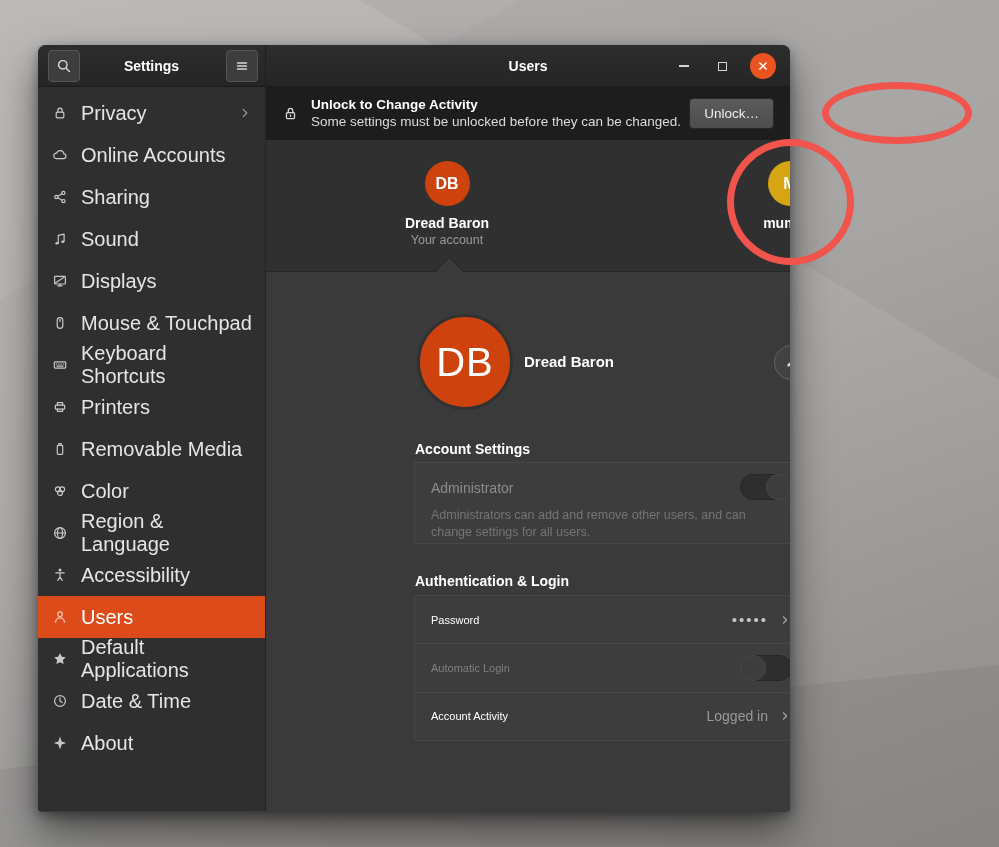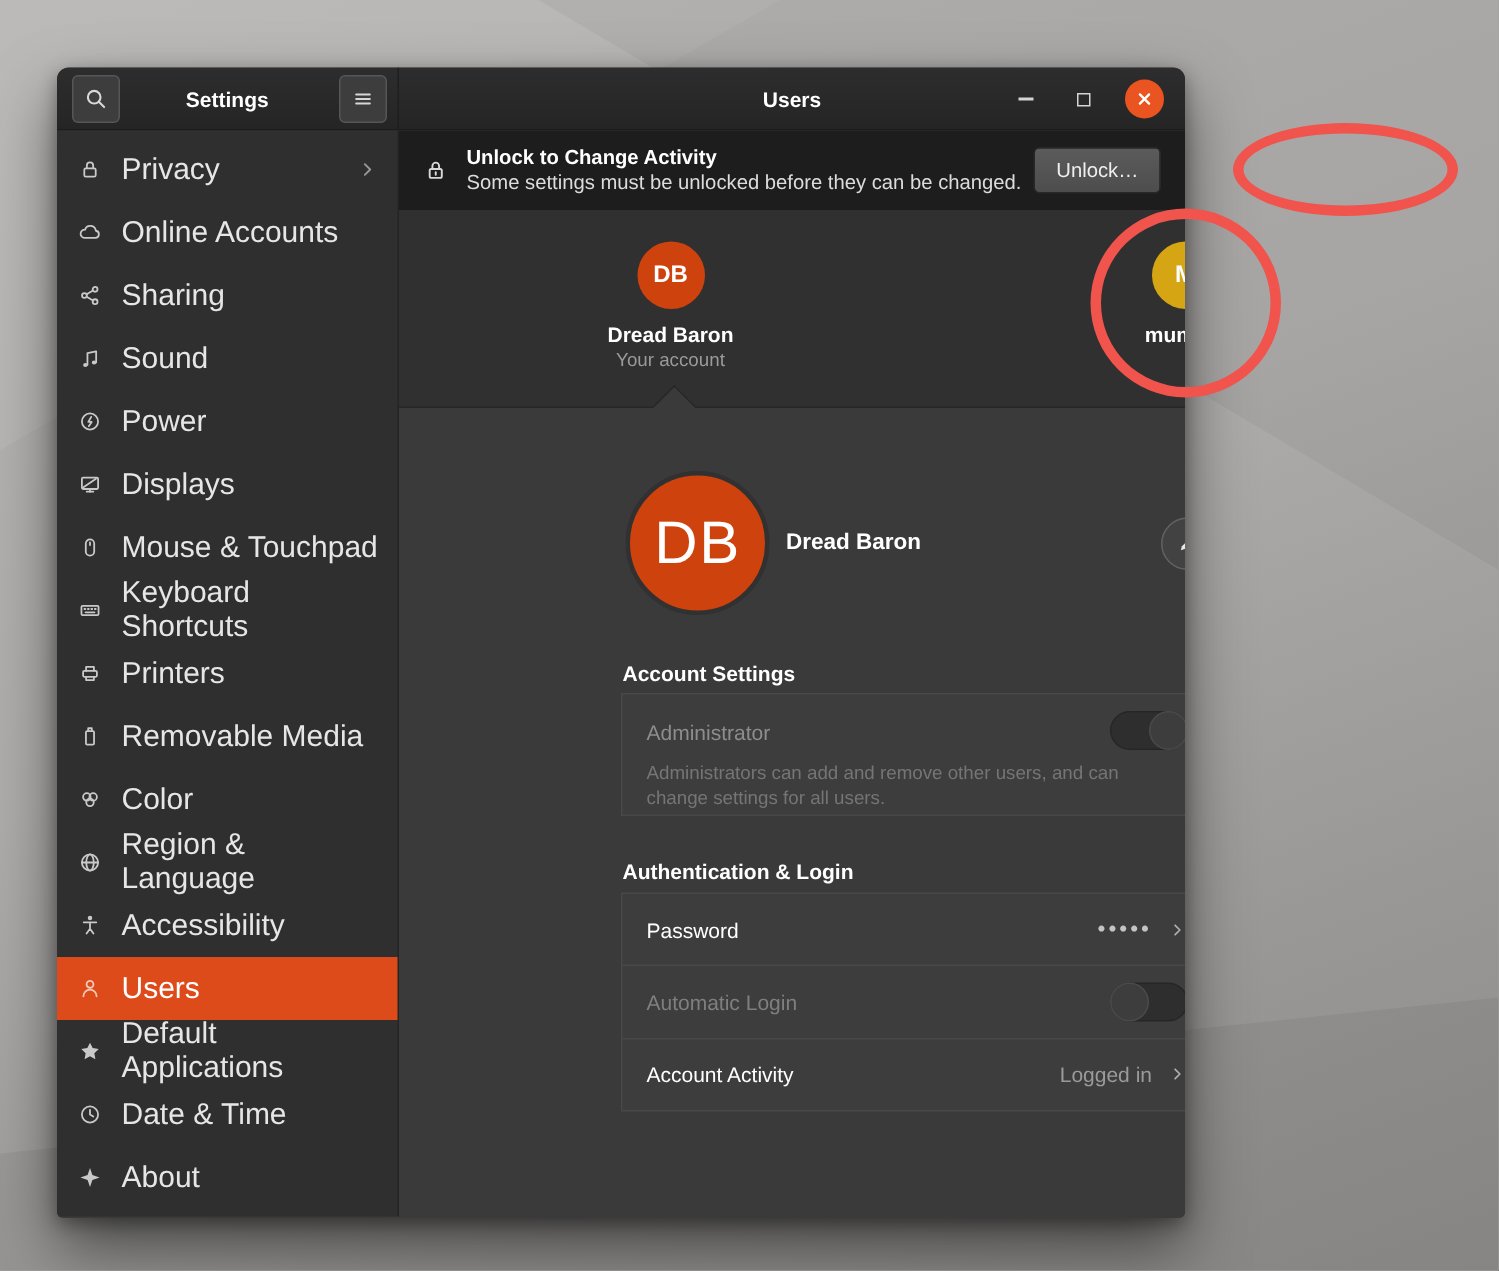--- a/index.html
+++ b/index.html
@@ -79,21 +79,21 @@
   .sect-head{position:absolute;color:#fff;font-size:14px;font-weight:bold;}
   .sh1{left:149px;top:354px;}
   .sh2{left:149px;top:486px;}
   .box{position:absolute;left:148px;width:395px;background:#3d3d3d;border:1px solid #484848;}
   .box.admin{top:375px;height:82px;padding:13px 16px;}
   .box.auth{top:508px;height:146px;display:flex;flex-direction:column;}
   .dim-label{color:#8d8d8d;font-size:14px;}
   .dim-desc{color:#757575;font-size:12.5px;line-height:1.35;margin-top:7px;max-width:330px;}
   .row{flex:1;display:flex;align-items:center;padding:0 16px;border-bottom:1px solid #484848;}
   .row:last-child{border-bottom:none;}
-  .row-label{font-size:14px;color:#fff;}
+  .row-label{font-size:11px;color:#fff;}
   .row-label.dim{color:#7f7f7f;}
   .row-right{margin-left:auto;display:flex;align-items:center;gap:10px;}
   .row-value{color:#9a9a9a;font-size:14px;}
   .row-value.dots{font-size:15px;letter-spacing:2px;color:#c4c4c4;}
   .row-chev{color:#b0b0b0;display:flex;}
   .toggle{width:52px;height:26px;border-radius:13px;background:#2c2c2c;border:1px solid #232323;position:relative;opacity:.85;cursor:pointer;flex:none;}
   .toggle .knob{position:absolute;top:-1px;width:26px;height:26px;border-radius:50%;background:#3e3e3e;border:1px solid #4d4d4d;}
   .toggle.on .knob{right:-1px;}
   .toggle.off .knob{left:-1px;}
   .toggle.admin-toggle{margin-left:auto;margin-top:-2px;}
@@ -199,29 +199,20 @@
               <path d="M6.3 12.2V4.4l5.8-1.2v7.4"></path>
               <ellipse cx="4.9" cy="12.3" rx="1.5" ry="1.3" fill="currentColor" stroke="none"></ellipse>
               <ellipse cx="10.7" cy="10.7" rx="1.5" ry="1.3" fill="currentColor" stroke="none"></ellipse>
             </svg>
           </span>
           <span>Sound</span>
         </div>
         <div class="side-item">
           <span class="icon">
             <svg viewBox="0 0 16 16" width="16" height="16" fill="none" stroke="currentColor" stroke-width="1.2" stroke-linecap="round" stroke-linejoin="round">
-              <circle cx="8" cy="8" r="5.4"></circle>
-              <path d="M8.8 4.9 6.9 8.3h2.2L7.2 11.1"></path>
-            </svg>
-          </span>
-          <span>Power</span>
-        </div>
-        <div class="side-item">
-          <span class="icon">
-            <svg viewBox="0 0 16 16" width="16" height="16" fill="none" stroke="currentColor" stroke-width="1.2" stroke-linecap="round" stroke-linejoin="round">
               <rect x="2.6" y="3.4" width="10.8" height="7.6" rx="0.8"></rect>
               <path d="M3.4 10 12 4.2"></path>
               <line x1="8" y1="11" x2="8" y2="12.8"></line>
               <line x1="5.8" y1="12.8" x2="10.2" y2="12.8"></line>
             </svg>
           </span>
           <span>Displays</span>
         </div>
         <div class="side-item">
           <span class="icon">

